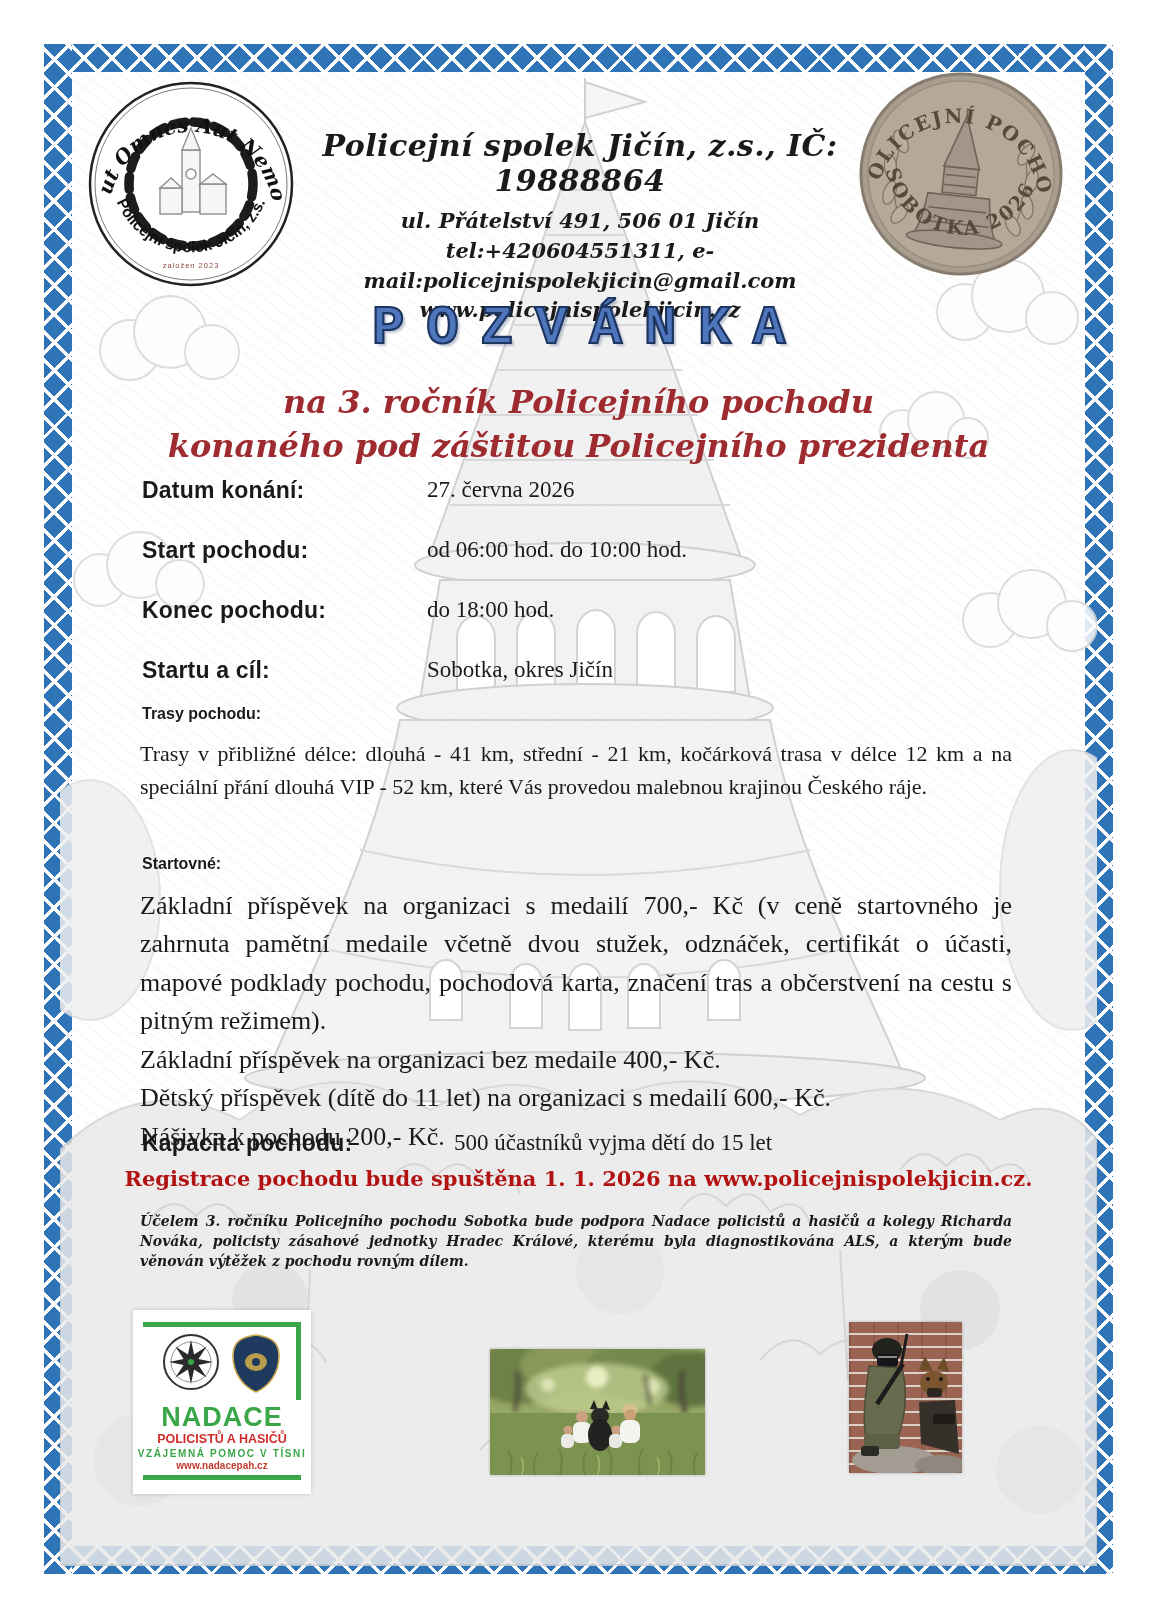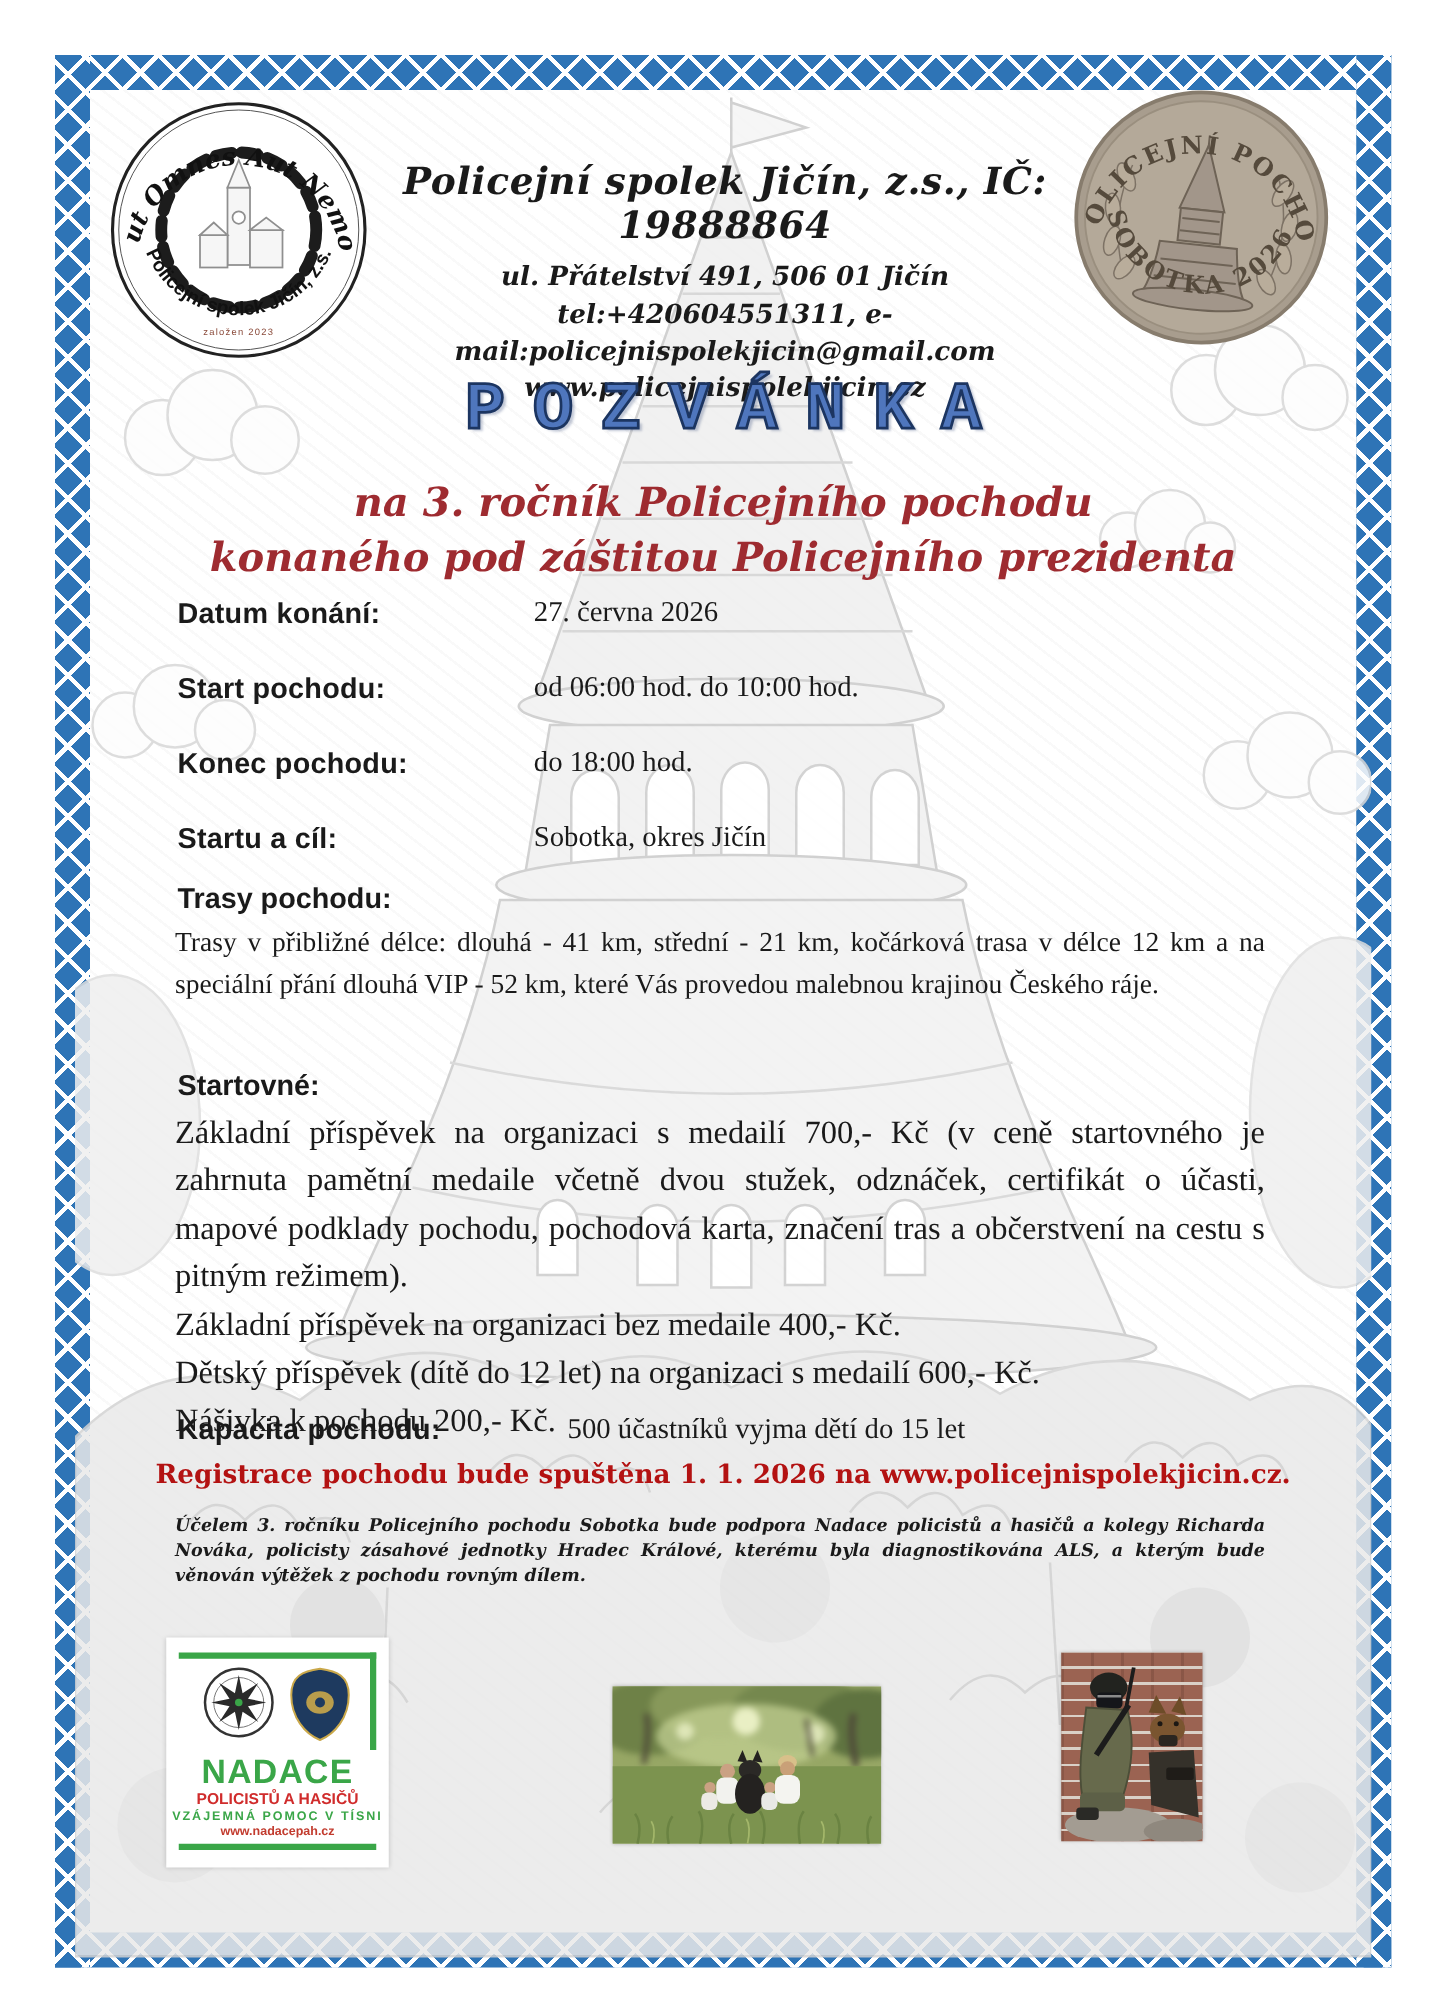--- a/index.html
+++ b/index.html
@@ -36,21 +36,21 @@
   .subtitle{left:0;width:100%;text-align:center;color:#9e2b30;
     font-family:"DejaVu Serif",serif;font-style:italic;font-weight:bold;font-size:32px;}
   .sub1{top:383px;} .sub2{top:427px;}
 
   
   .details{left:142px;top:477px;width:880px;display:grid;grid-template-columns:285px 1fr;
     row-gap:33px;}
   .dlabel{font-family:"Liberation Sans",sans-serif;font-weight:800;font-size:23px;letter-spacing:.2px;}
   .dvalue{font-size:23px;}
 
-  .sec-head{font-family:"Liberation Sans",sans-serif;font-weight:800;font-size:23px;}
+  .sec-head{font-family:"Liberation Sans",sans-serif;font-weight:800;font-size:16px;}
   .trasy-head{left:142px;top:705px;}
   .trasy-body{left:140px;top:737px;width:872px;font-size:22px;line-height:1.5;text-align:justify;}
   .startovne-head{left:142px;top:855px;}
   .startovne-body{left:140px;top:887px;width:872px;font-size:26px;line-height:1.48;}
   .startovne-body p{margin:0;}
   .startovne-body .just{text-align:justify;}
 
   .kapacita{left:142px;top:1130px;width:880px;display:flex;}
   .kapacita .dlabel{width:312px;flex:none;}
   .registration{left:0;top:1166px;width:100%;text-align:center;color:#b31212;
@@ -259,21 +259,21 @@
     <div class="dvalue">Sobotka, okres Jičín</div>
   </div>
 
   <div class="abs sec-head trasy-head">Trasy pochodu:</div>
   <div class="abs trasy-body">Trasy v přibližné délce: dlouhá - 41 km, střední - 21 km, kočárková trasa v délce 12 km a na speciální přání dlouhá VIP - 52 km, které Vás provedou malebnou krajinou Českého ráje.</div>
 
   <div class="abs sec-head startovne-head">Startovné:</div>
   <div class="abs startovne-body">
     <p class="just">Základní příspěvek na organizaci s medailí 700,- Kč (v ceně startovného je zahrnuta pamětní medaile včetně dvou stužek, odznáček, certifikát o účasti, mapové podklady pochodu, pochodová karta, značení tras a občerstvení na cestu s pitným režimem).</p>
     <p>Základní příspěvek na organizaci bez medaile 400,- Kč.</p>
-    <p>Dětský příspěvek (dítě do 12 let) na organizaci s medailí 600,- Kč.</p>
+    <p>Dětský příspěvek (dítě do 11 let) na organizaci s medailí 600,- Kč.</p>
     <p>Nášivka k pochodu 200,- Kč.</p>
   </div>
 
   <div class="abs kapacita">
     <div class="dlabel">Kapacita pochodu:</div>
     <div class="dvalue">500 účastníků vyjma dětí do 15 let</div>
   </div>
   <div class="abs registration">Registrace pochodu bude spuštěna 1. 1. 2026 na www.policejnispolekjicin.cz.</div>
 
   <div class="abs purpose">Účelem 3. ročníku Policejního pochodu Sobotka bude podpora Nadace policistů a hasičů a kolegy Richarda Nováka, policisty zásahové jednotky Hradec Králové, kterému byla diagnostikována ALS, a kterým bude věnován výtěžek z pochodu rovným dílem.</div>

